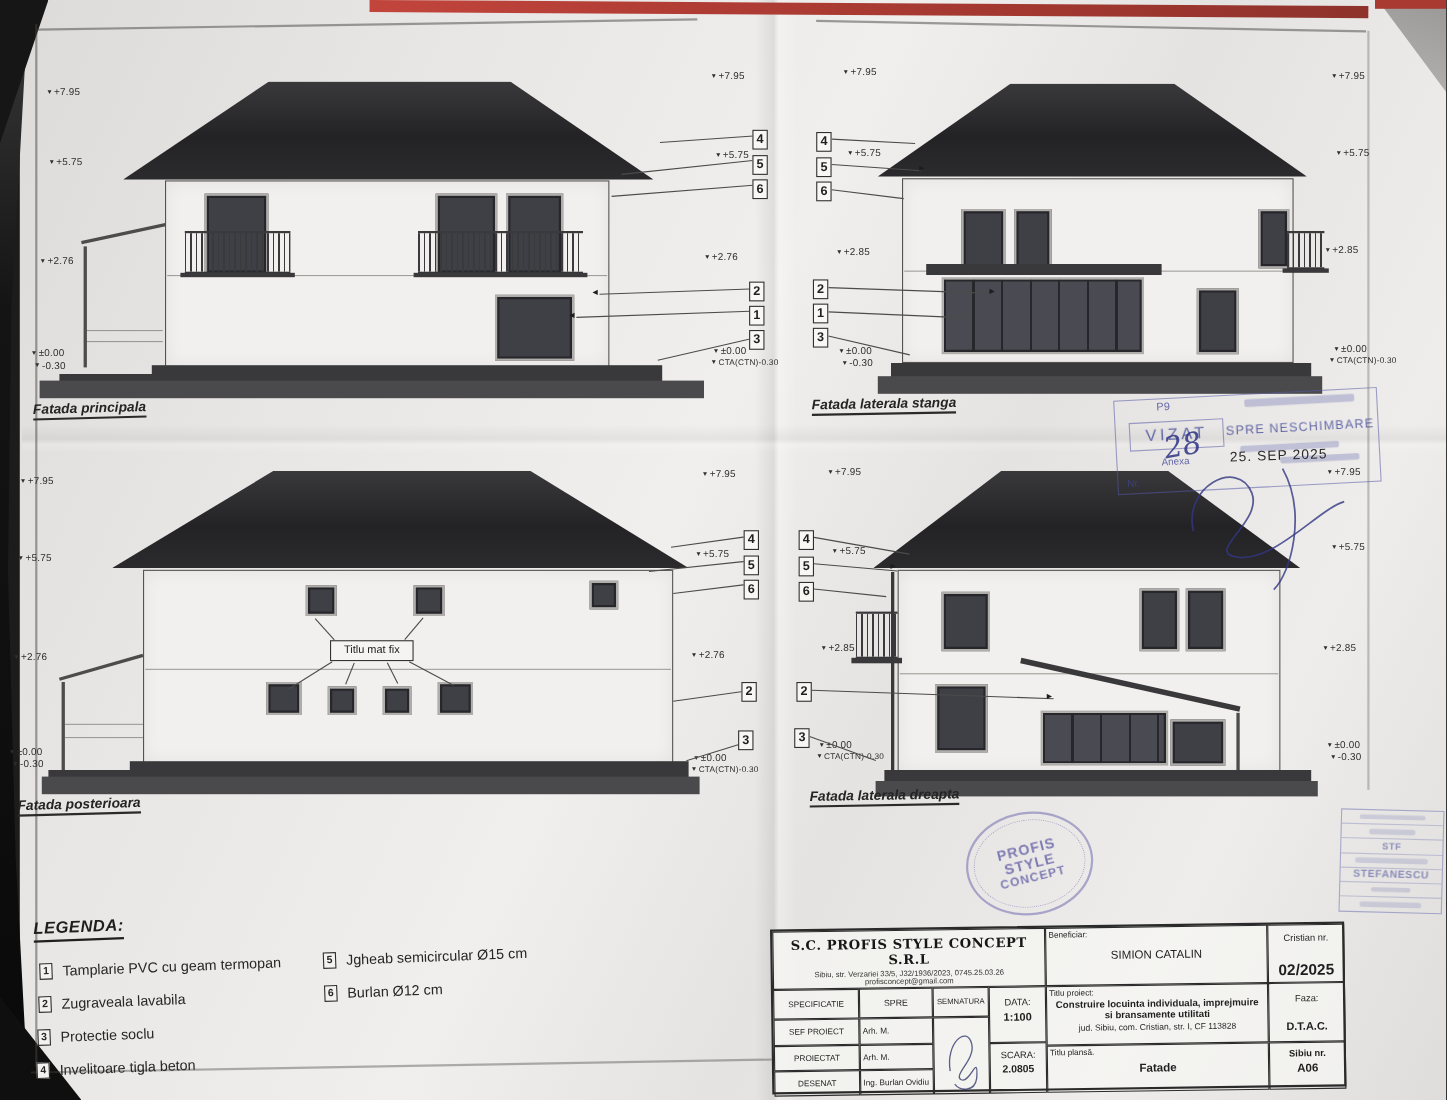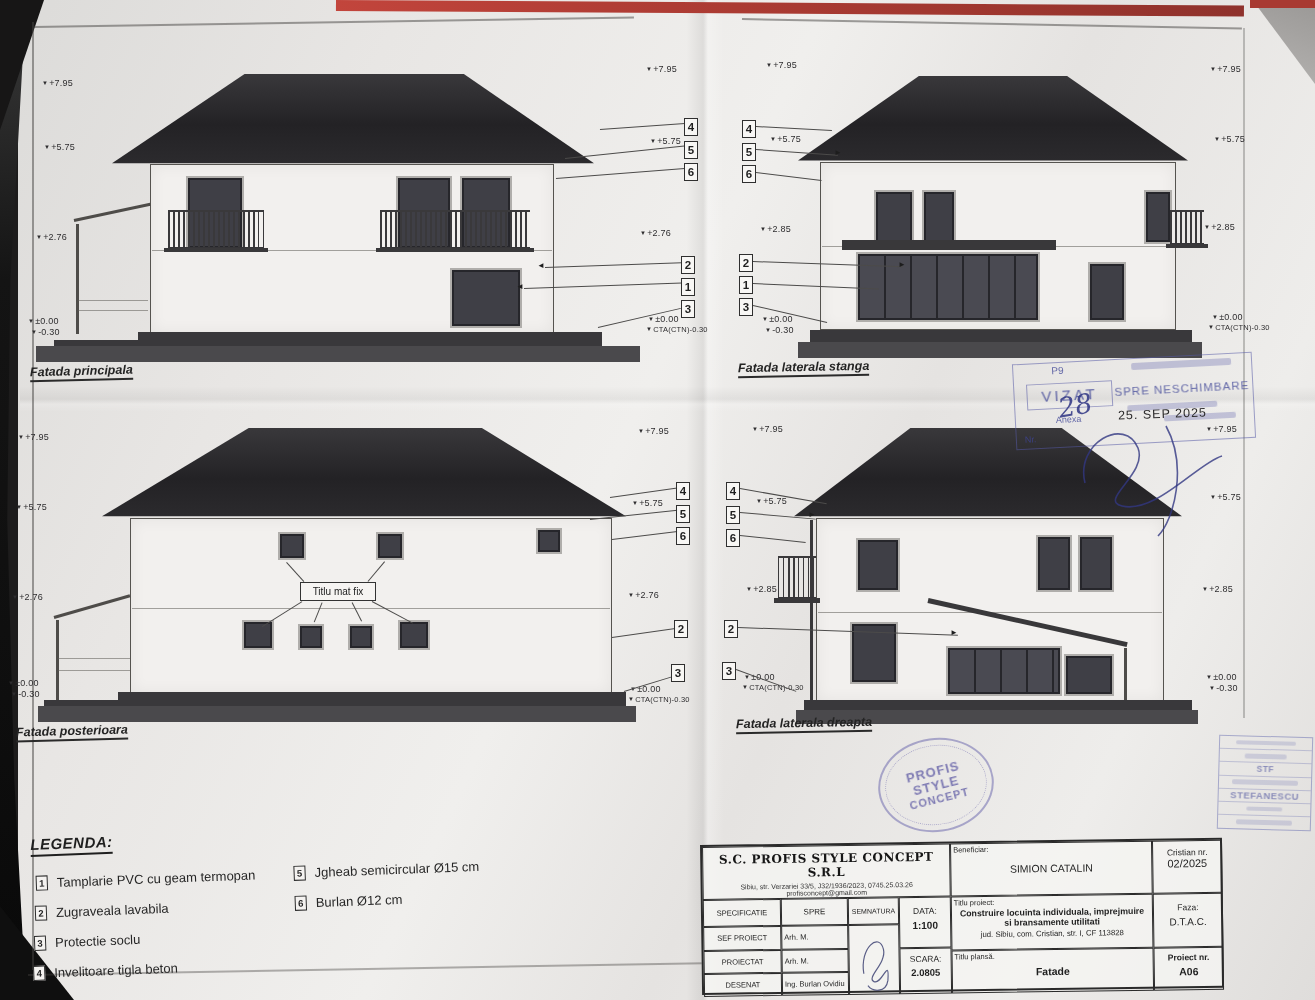--- a/index.html
+++ b/index.html
@@ -367,21 +367,21 @@
       <div style="font-family:'DejaVu Serif',serif;font-weight:bold;font-size:12px;letter-spacing:.5px;color:#161616">S.C. PROFIS STYLE CONCEPT S.R.L</div>
       <div style="font-size:7px;margin-top:3px;color:#333">Sibiu, str. Verzariei 33/5, J32/1936/2023, 0745.25.03.26</div>
       <div style="font-size:7px;color:#333">profisconcept@gmail.com</div>
     </div>
     <div class="tc" style="left:248px;top:0;width:202px;height:53px">
       <span class="tlab">Beneficiar:</span>
       <div style="text-align:center;font-size:10.5px;margin-top:8px">SIMION CATALIN</div>
     </div>
     <div class="tc tmid" style="left:450px;top:0;width:70px;height:53px;padding-top:6px">
       <div style="font-size:8.5px">Cristian nr.</div>
-      <div style="font-size:11px;font-weight:normal;margin-top:0">02/2025</div>
+      <div style="font-size:14px;font-weight:bold;margin-top:16px">02/2025</div>
     </div>
 
     <div class="tc tmid" style="left:0;top:53px;width:78px;height:27px;font-size:7.5px;line-height:25px">SPECIFICATIE</div>
     <div class="tc tmid" style="left:78px;top:53px;width:67px;height:27px;font-size:8px;line-height:25px">SPRE</div>
     <div class="tc tmid" style="left:145px;top:53px;width:51px;height:27px;font-size:7px;line-height:25px">SEMNATURA</div>
 
     <div class="tc tmid" style="left:0;top:80px;width:78px;height:24px;font-size:7.5px;line-height:22px">SEF PROIECT</div>
     <div class="tc tmid" style="left:0;top:104px;width:78px;height:23px;font-size:7.5px;line-height:21px">PROIECTAT</div>
     <div class="tc tmid" style="left:0;top:127px;width:78px;height:23px;font-size:7.5px;line-height:21px">DESENAT</div>
     <div class="tc" style="left:78px;top:80px;width:67px;height:24px;font-size:7.5px;line-height:22px;padding-left:2px">Arh. M. Stefanescu</div>
@@ -405,20 +405,20 @@
       <span class="tlab">Titlu proiect:</span>
       <div style="text-align:center;font-size:8.8px;font-weight:bold;padding:0 6px;line-height:1.15">Construire locuinta individuala, imprejmuire si bransamente utilitati</div>
       <div style="text-align:center;font-size:7.8px;margin-top:2px">jud. Sibiu, com. Cristian, str. I, CF 113828</div>
     </div>
     <div class="tc" style="left:248px;top:107px;width:202px;height:43px">
       <span class="tlab">Titlu plansă.</span>
       <div style="text-align:center;font-size:10.5px;font-weight:bold;margin-top:4px">Fatade</div>
     </div>
     <div class="tc tmid" style="left:450px;top:53px;width:70px;height:54px;padding-top:8px">
       <div style="font-size:8.5px">Faza:</div>
-      <div style="font-size:10px;font-weight:normal;margin-top:4px">D.T.A.C.</div>
+      <div style="font-size:10px;font-weight:bold;margin-top:16px">D.T.A.C.</div>
     </div>
     <div class="tc tmid" style="left:450px;top:107px;width:70px;height:43px;padding-top:4px">
-      <div style="font-size:8.5px;font-weight:bold">Proiect nr.</div>
+      <div style="font-size:8.5px;font-weight:bold">Sibiu nr.</div>
       <div style="font-size:10.5px;font-weight:bold;margin-top:3px">A06</div>
     </div>
   </div>
 </div>
 
 </body></html>

